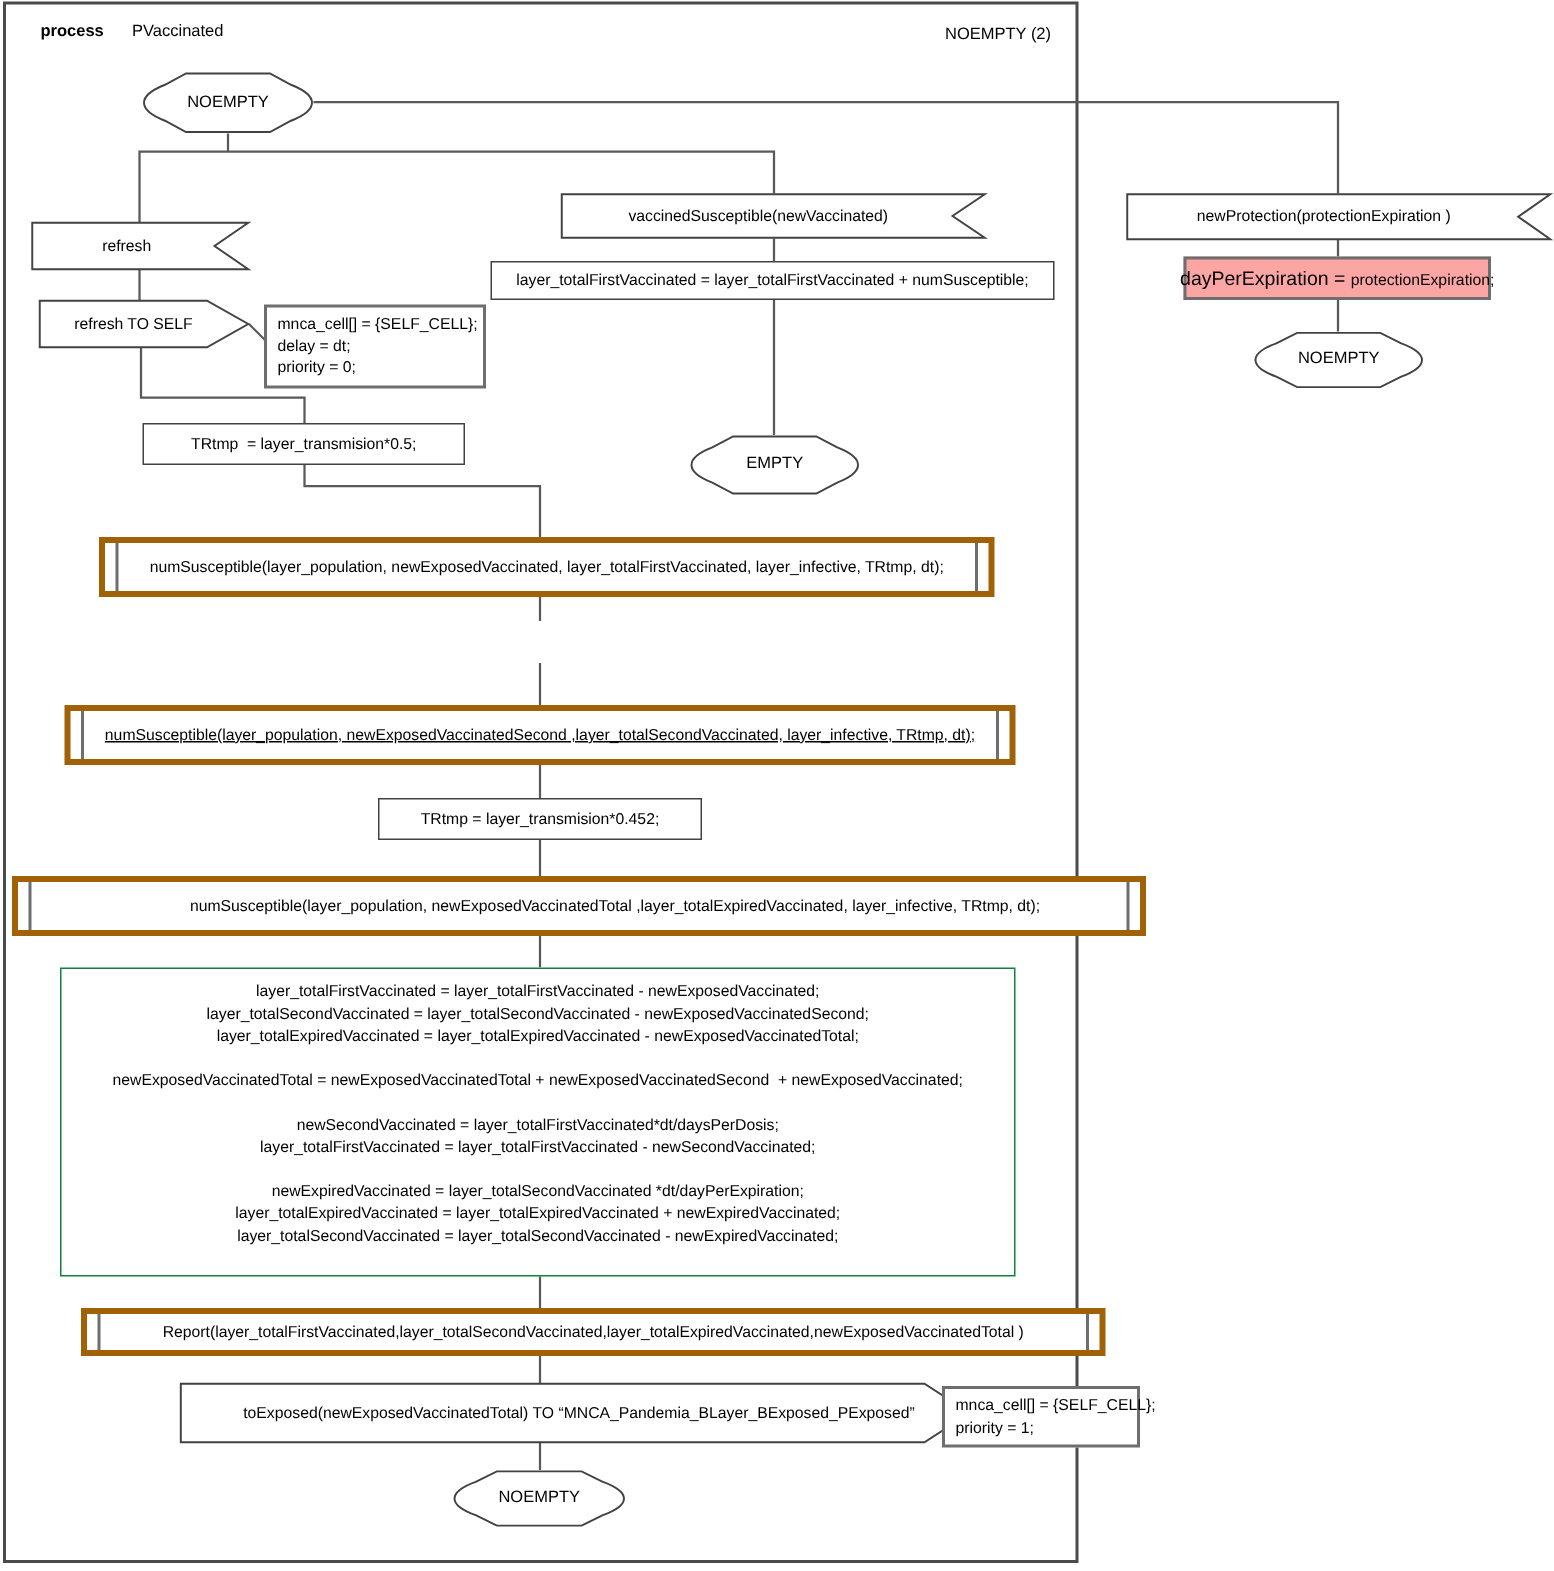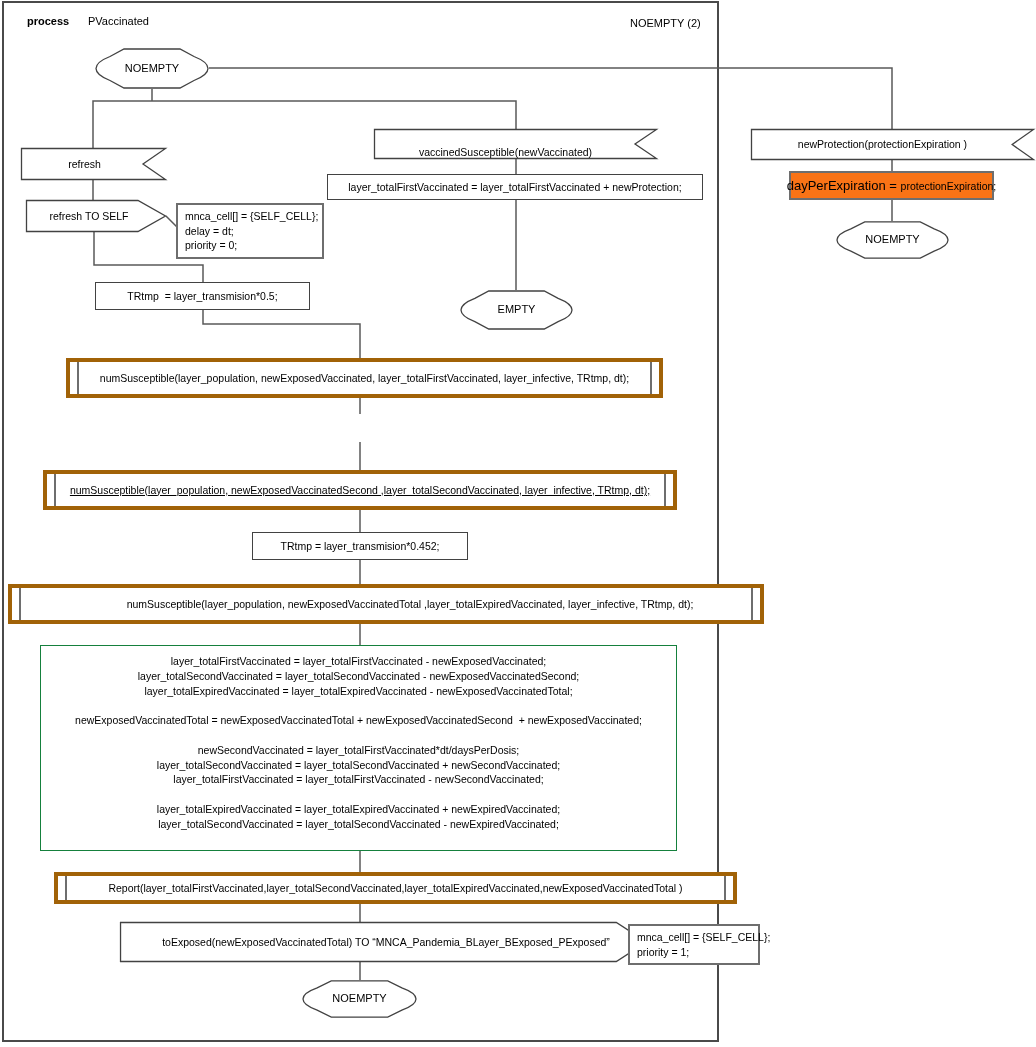--- a/index.html
+++ b/index.html
@@ -11,21 +11,21 @@
   .frame {
     position:absolute; border:2px solid #4a4a4a; background:transparent;
   }
   .hdr { position:absolute; font-size:11px; white-space:pre; }
   .hdr.bold { font-weight:bold; }
   .node { position:absolute; display:flex; align-items:center; justify-content:center; background:transparent; }
   .node svg.shape { position:absolute; left:0; top:0; width:100%; height:100%; overflow:visible; }
   .label { position:relative; z-index:2; font-size:10.5px; white-space:pre; text-align:center; line-height:1.2; }
   .label.state { font-size:11px; }
   .rect  { border:1px solid #424242; background:#fff; }
-  .rect2 { border:2px solid #6e6e6e; background:#f97316; }
+  .rect2 { border:2px solid #6e6e6e; background:#fca5a5; }
   .predef { border:4px solid #a16207; background:#fff; }
   .predef::before, .predef::after {
     content:""; position:absolute; top:0; bottom:0; width:2px; background:#6e6e6e; z-index:1;
   }
   .predef::before { left:7px; }
   .predef::after  { right:7px; }
   .param { border:2px solid #6e6e6e; background:#fff; padding:4px 7px;
            display:block; z-index:3; }
   .param .line { font-size:10.5px; line-height:14.5px; white-space:pre; text-align:left; }
   .bigbox { border:1px solid #15803d; background:#fff; display:block; padding-top:8px; text-align:center; }
@@ -93,29 +93,29 @@
     </svg>
     <span class="label" style="padding-right:14px;">refresh TO SELF</span>
   </div>
 
   <div class="node param" style="left:176px; top:203px; width:130px; height:44px;">
     <div class="line">mnca_cell[] = {SELF_CELL};</div>
     <div class="line">delay = dt;</div>
     <div class="line">priority = 0;</div>
   </div>
 
-  <div class="node" style="left:374px; top:129px; width:283px; height:30px;align-items:flex-end;">
+  <div class="node" style="left:374px; top:129px; width:283px; height:30px;">
     <svg class="shape" viewBox="0 0 283 30" preserveAspectRatio="none">
       <polygon class="shape-fill" vector-effect="non-scaling-stroke" points="0.5,0.5 282.5,0.5 261,15 282.5,29.5 0.5,29.5"></polygon>
     </svg>
     <span class="label" style="padding-right:20px;">vaccinedSusceptible(newVaccinated)</span>
   </div>
 
   <div class="node rect" style="left:327px; top:174px; width:374px; height:24px;">
-    <span class="label">layer_totalFirstVaccinated = layer_totalFirstVaccinated + newProtection;</span>
+    <span class="label">layer_totalFirstVaccinated = layer_totalFirstVaccinated + numSusceptible;</span>
   </div>
 
   <div class="node" style="left:460px; top:290px; width:113px; height:40px;">
     <svg class="shape" viewBox="0 0 114 41" preserveAspectRatio="none">
       <path class="shape-fill" vector-effect="non-scaling-stroke" d="M29,1 H85 L99,8.5 Q113,14 113,20.5 Q113,27 99,32.5 L85,40 H29 L15,32.5 Q1,27 1,20.5 Q1,14 15,8.5 Z"></path>
     </svg>
     <span class="label state">EMPTY</span>
   </div>
 
   <div class="node" style="left:751px; top:129px; width:283px; height:31px;">
@@ -161,23 +161,23 @@
   </div>
 
   <div class="node bigbox" style="left:40px; top:645px; width:635px; height:196px;">
     <div class="line">layer_totalFirstVaccinated = layer_totalFirstVaccinated - newExposedVaccinated;</div>
     <div class="line">layer_totalSecondVaccinated = layer_totalSecondVaccinated - newExposedVaccinatedSecond;</div>
     <div class="line">layer_totalExpiredVaccinated = layer_totalExpiredVaccinated - newExposedVaccinatedTotal;</div>
     <div class="line"></div>
     <div class="line">newExposedVaccinatedTotal = newExposedVaccinatedTotal + newExposedVaccinatedSecond  + newExposedVaccinated;</div>
     <div class="line"></div>
     <div class="line">newSecondVaccinated = layer_totalFirstVaccinated*dt/daysPerDosis;</div>
-    <div class="line">layer_totalSecondVaccinated = layer_totalSecondVaccinated + newSecondVaccinated;</div>
     <div class="line">layer_totalFirstVaccinated = layer_totalFirstVaccinated - newSecondVaccinated;</div>
     <div class="line"></div>
+    <div class="line">newExpiredVaccinated = layer_totalSecondVaccinated *dt/dayPerExpiration;</div>
     <div class="line">layer_totalExpiredVaccinated = layer_totalExpiredVaccinated + newExpiredVaccinated;</div>
     <div class="line">layer_totalSecondVaccinated = layer_totalSecondVaccinated - newExpiredVaccinated;</div>
   </div>
 
   <div class="node predef" style="left:18px; top:872px; width:675px; height:24px;margin-left:36px;">
     <span class="label">Report(layer_totalFirstVaccinated,layer_totalSecondVaccinated,layer_totalExpiredVaccinated,newExposedVaccinatedTotal )</span>
   </div>
 
   <div class="node" style="left:120px; top:922px; width:498px; height:40px;padding-left:29px;">
     <svg class="shape" viewBox="0 0 498 40" preserveAspectRatio="none">

